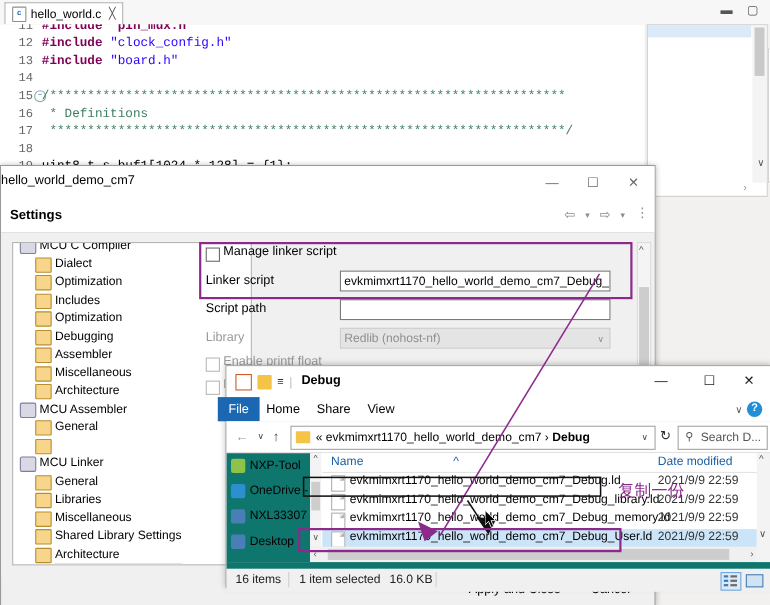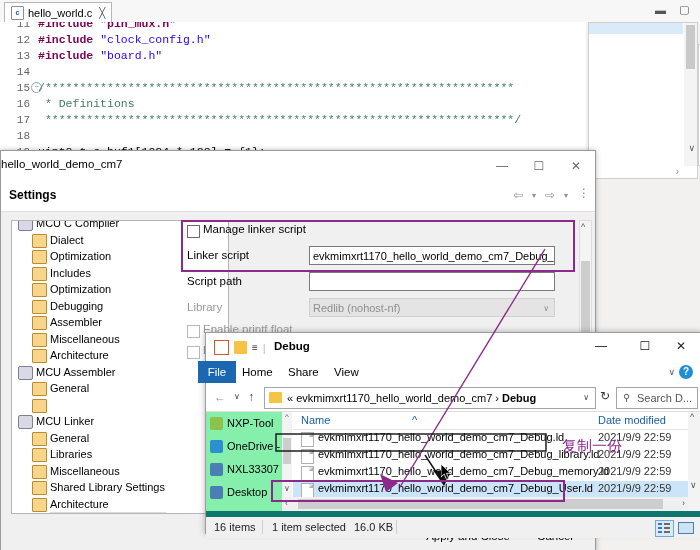--- a/index.html
+++ b/index.html
@@ -88,21 +88,21 @@
   .addrbar{position:absolute;left:0;top:50px;width:495px;height:28px;background:#fff;}
   .nav-arrow{position:absolute;top:7px;font-size:12px;color:#9a9a9a;}
   .nav-arrow.on{color:#444;}
   .addrbox{position:absolute;left:58px;top:4px;width:330px;height:20px;border:1px solid #a5a5a5;background:#fff;font-size:11px;line-height:20px;}
   .addr-folder{position:absolute;left:4px;top:4px;width:13px;height:11px;background:#f5c345;border-radius:1px 1px 0 0;}
   .addr-text{position:absolute;left:22px;top:0;white-space:nowrap;}
   .addr-caret{position:absolute;right:6px;top:0;font-size:8px;color:#444;}
   .refresh{position:absolute;left:394px;top:6px;font-size:12px;color:#333;}
   .searchbox{position:absolute;left:410px;top:4px;width:80px;height:20px;border:1px solid #a5a5a5;background:#fff;font-size:11px;line-height:20px;color:#555;}
   .ex-body{position:absolute;left:0;top:78px;width:495px;height:100px;background:#fff;border-top:1px solid #dedede;}
-  .navpane{position:absolute;left:0;top:0;width:76px;height:100px;background:#86efac;}
+  .navpane{position:absolute;left:0;top:0;width:76px;height:100px;background:#0f766e;}
   .nav-item{position:relative;height:23px;line-height:23px;font-size:11px;white-space:nowrap;overflow:hidden;}
   .nav-ic{position:absolute;left:4px;top:5px;width:13px;height:13px;}
   .nav-lb{position:absolute;left:21px;top:0;}
   .nav-scroll{position:absolute;left:76px;top:0;width:10px;height:100px;background:#f3f3f3;}
   .nav-sthumb{position:absolute;left:1px;top:26px;width:8px;height:26px;background:#cdcdcd;}
   .nav-caret{position:absolute;left:1px;width:8px;text-align:center;font-size:8px;color:#555;}
   .list{position:absolute;left:87px;top:0;width:395px;height:100px;background:#fff;}
   .lhead{position:absolute;left:0;top:0;width:395px;height:17px;border-bottom:1px solid #e3e3e3;}
   .lhead span{position:absolute;top:2px;font-size:11px;color:#1a5fa8;text-align:center;}
   .sortmark{position:absolute;left:119px;top:1px;font-size:8px;color:#777;}

